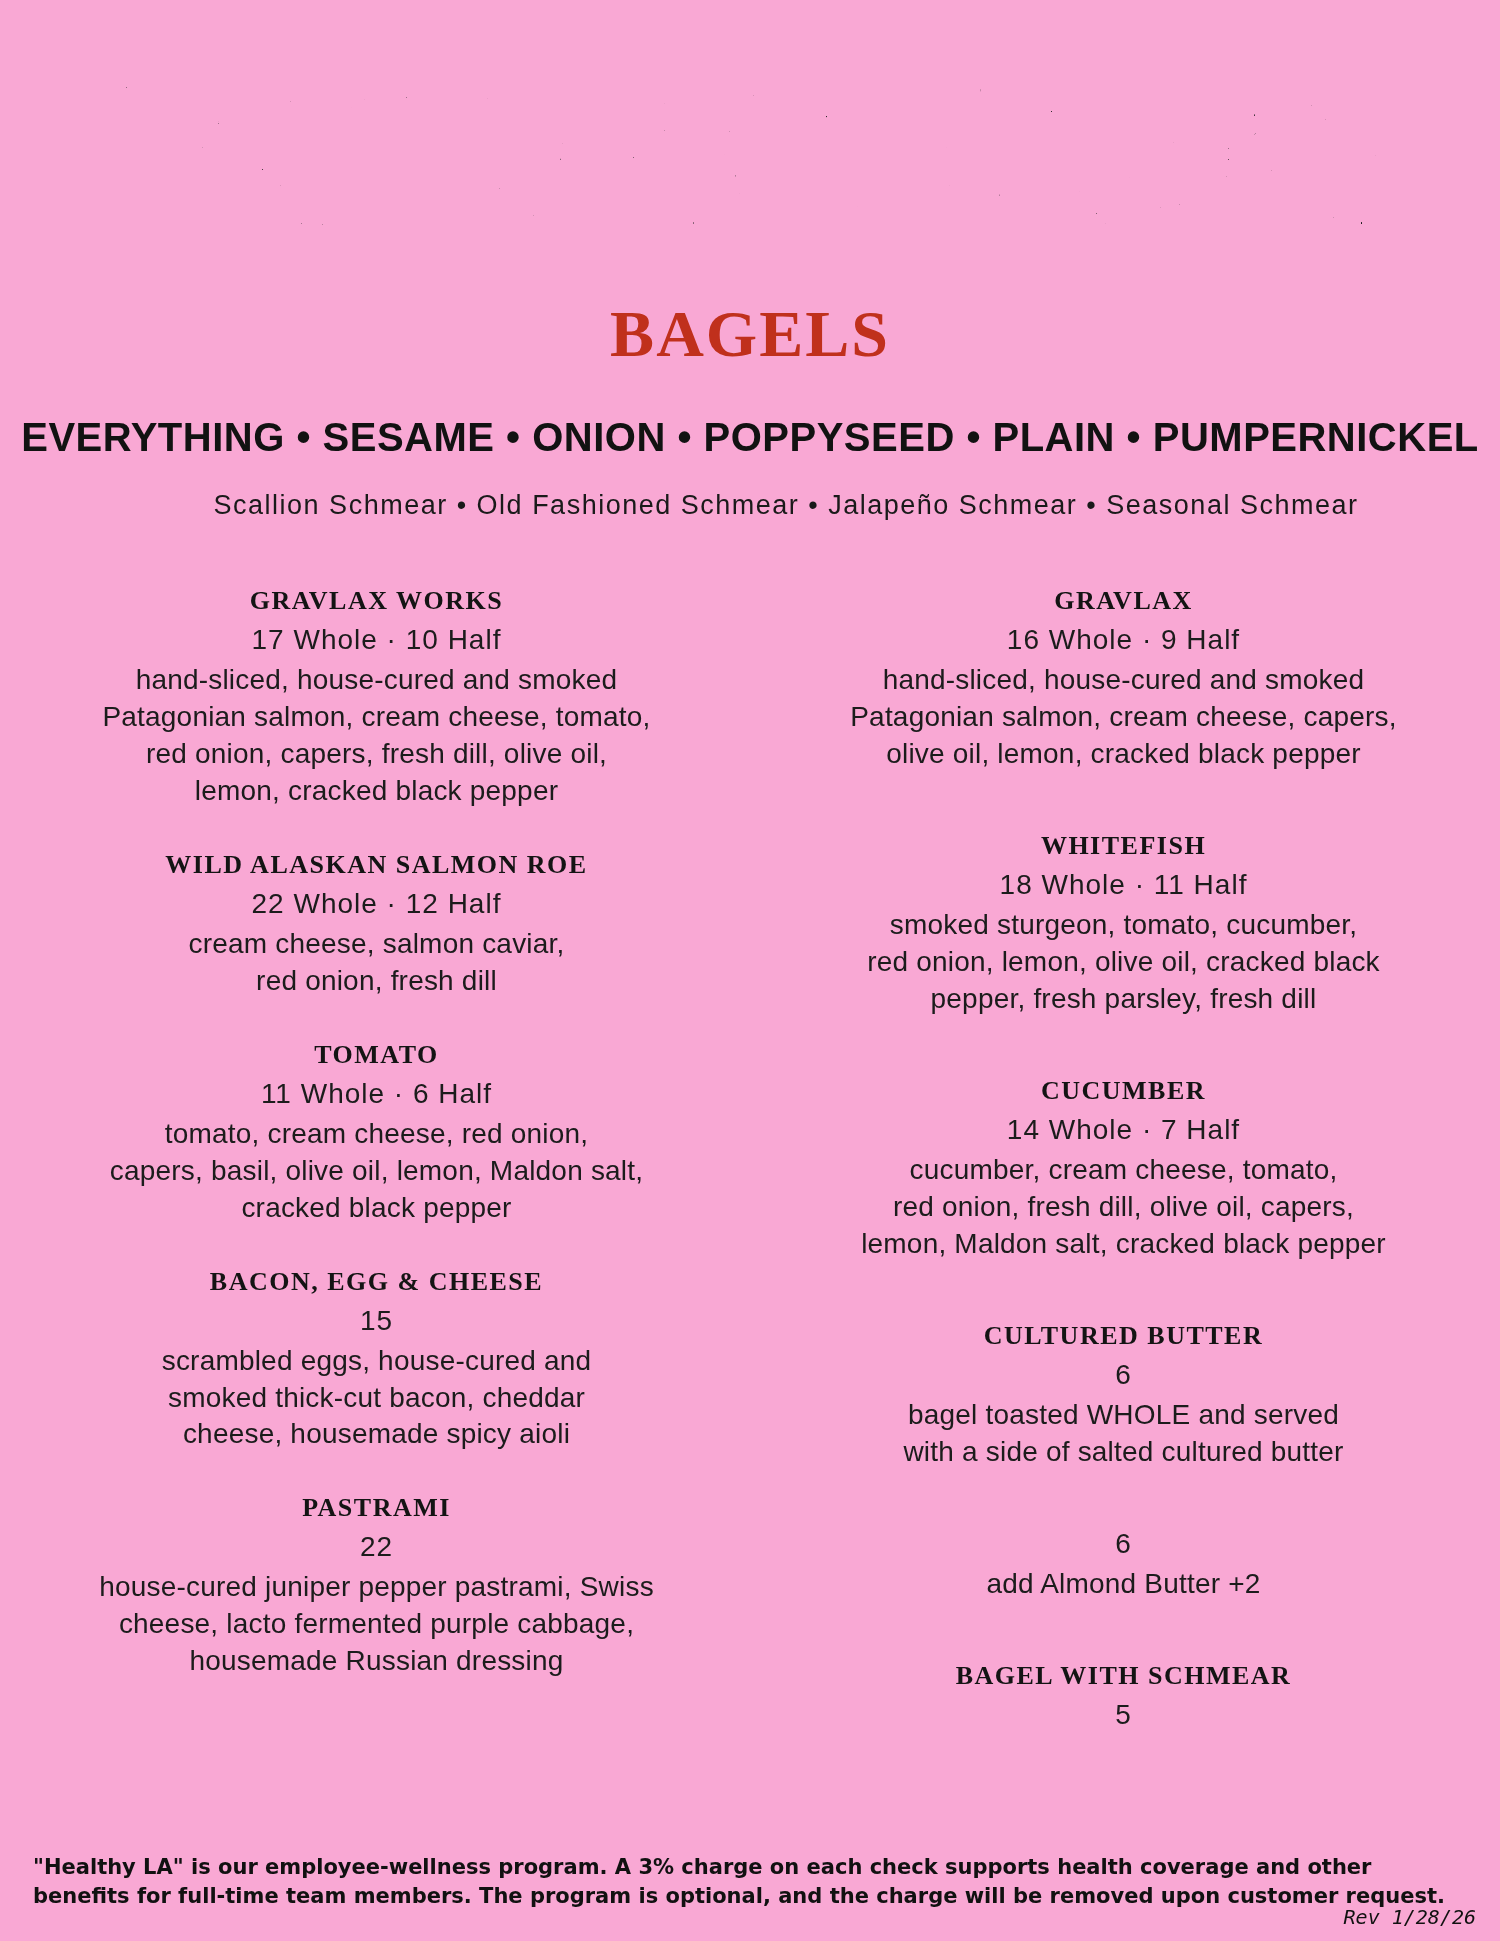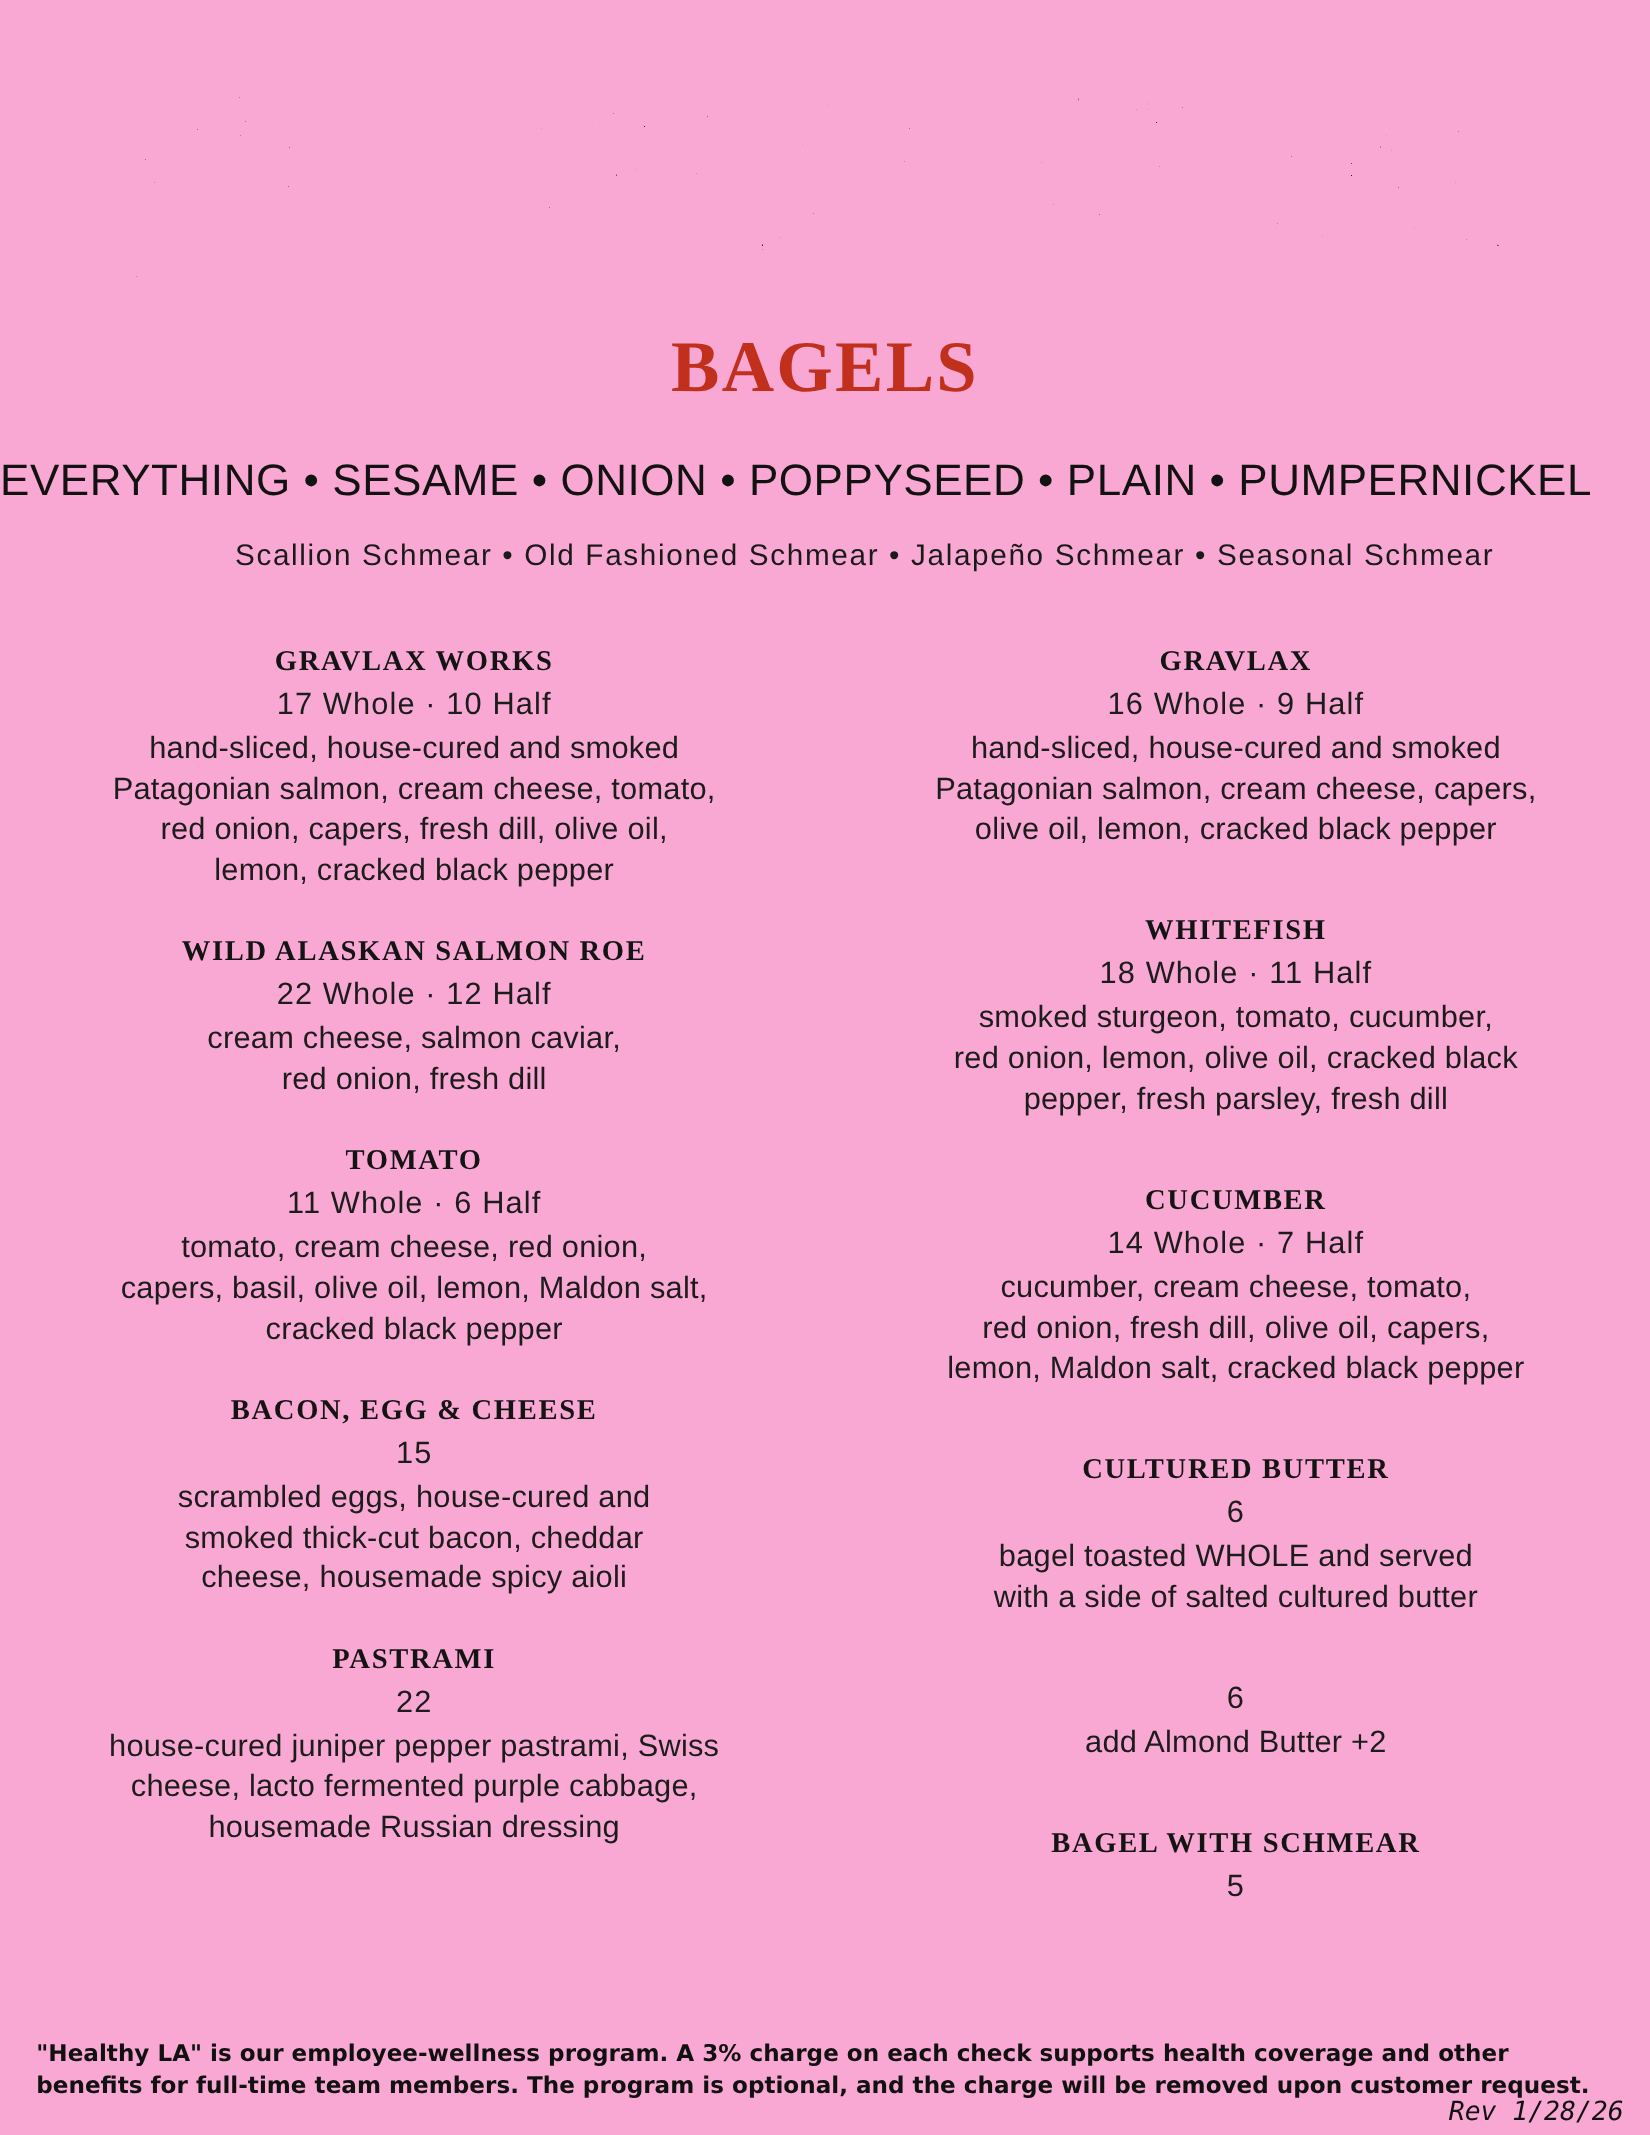--- a/index.html
+++ b/index.html
@@ -35,22 +35,22 @@
     font-size: 66px;
     letter-spacing: 2px;
     color: #c0301c;
   }
 
   .types-line {
     position: absolute;
     top: 415px;
     left: 0;
     width: 100%;
-    text-align: left;
-    font-weight: normal;
+    text-align: center;
+    font-weight: bold;
     font-size: 40px;
     letter-spacing: 0.5px;
     color: #121212;
     white-space: nowrap;
   }
 
   .schmear-line {
     position: absolute;
     top: 490px;
     left: 0;
@@ -112,21 +112,21 @@
     line-height: 1.4;
     color: #111111;
     text-align: left;
   }
   .rev-line {
     position: absolute;
     top: 1905px;
     right: 24px;
     font-family: "DejaVu Sans Mono", monospace;
     font-style: italic;
-    font-size: 24px;
+    font-size: 20px;
     color: #111111;
   }
 </style>
 </head>
 <body>
 
 <div class="page">
 
   <div class="logo-wrap">
     <svg class="logo-svg" viewBox="0 0 1280 215" xmlns="http://www.w3.org/2000/svg">

